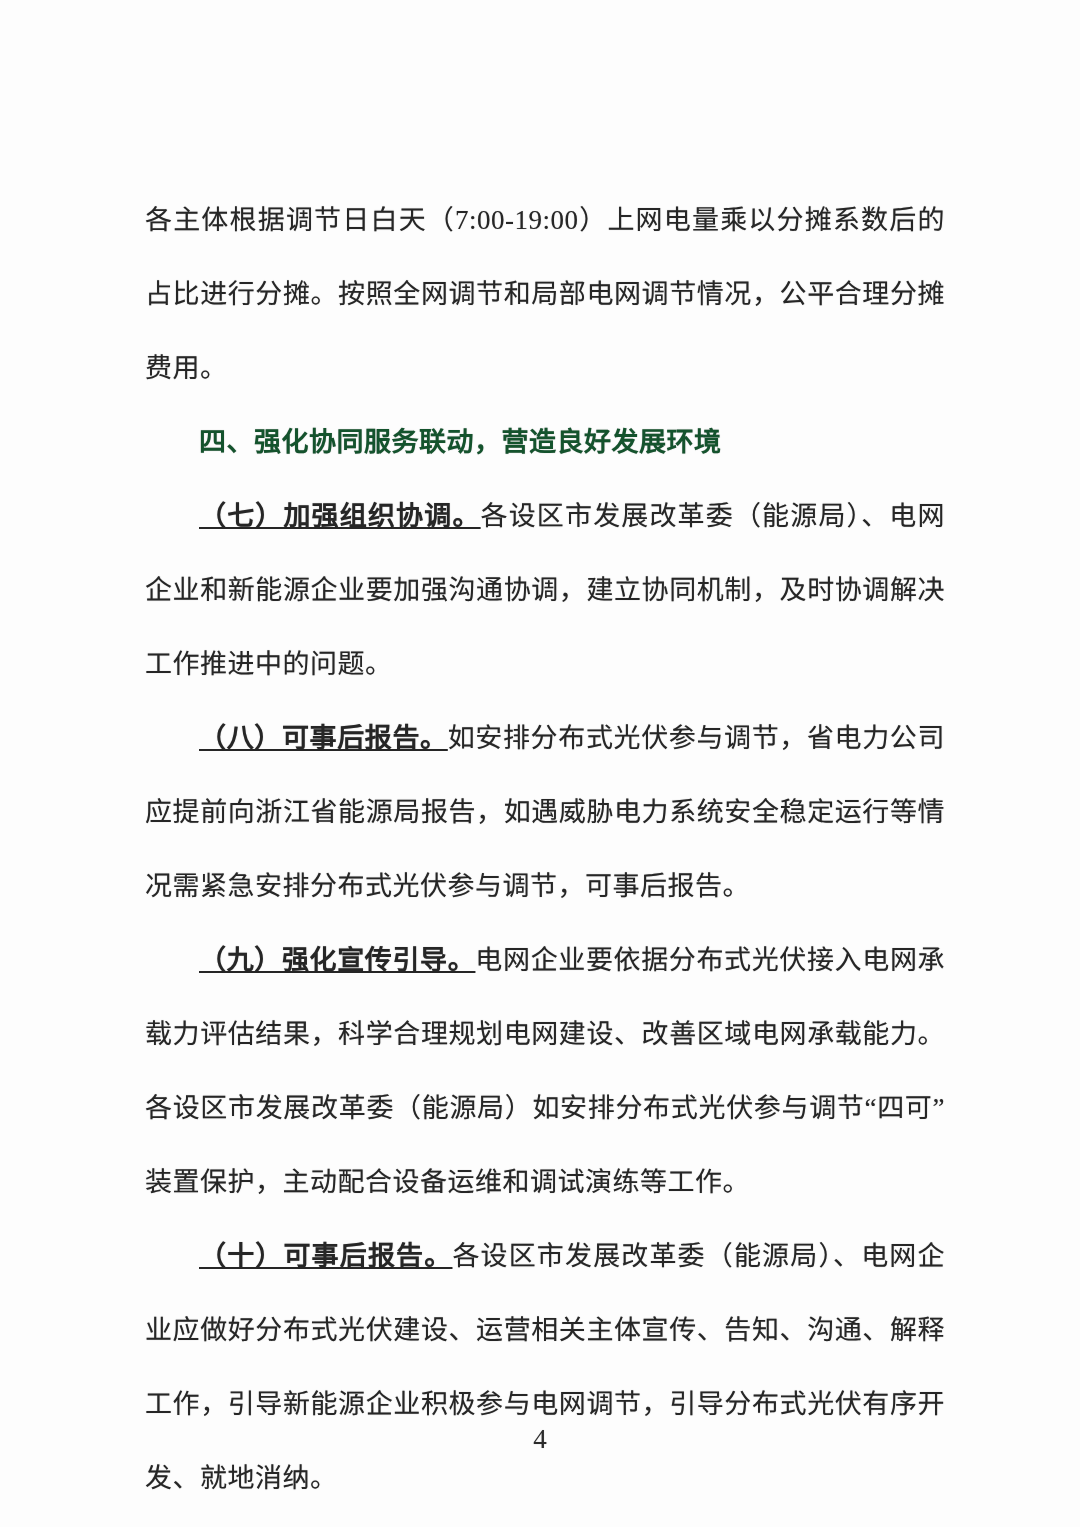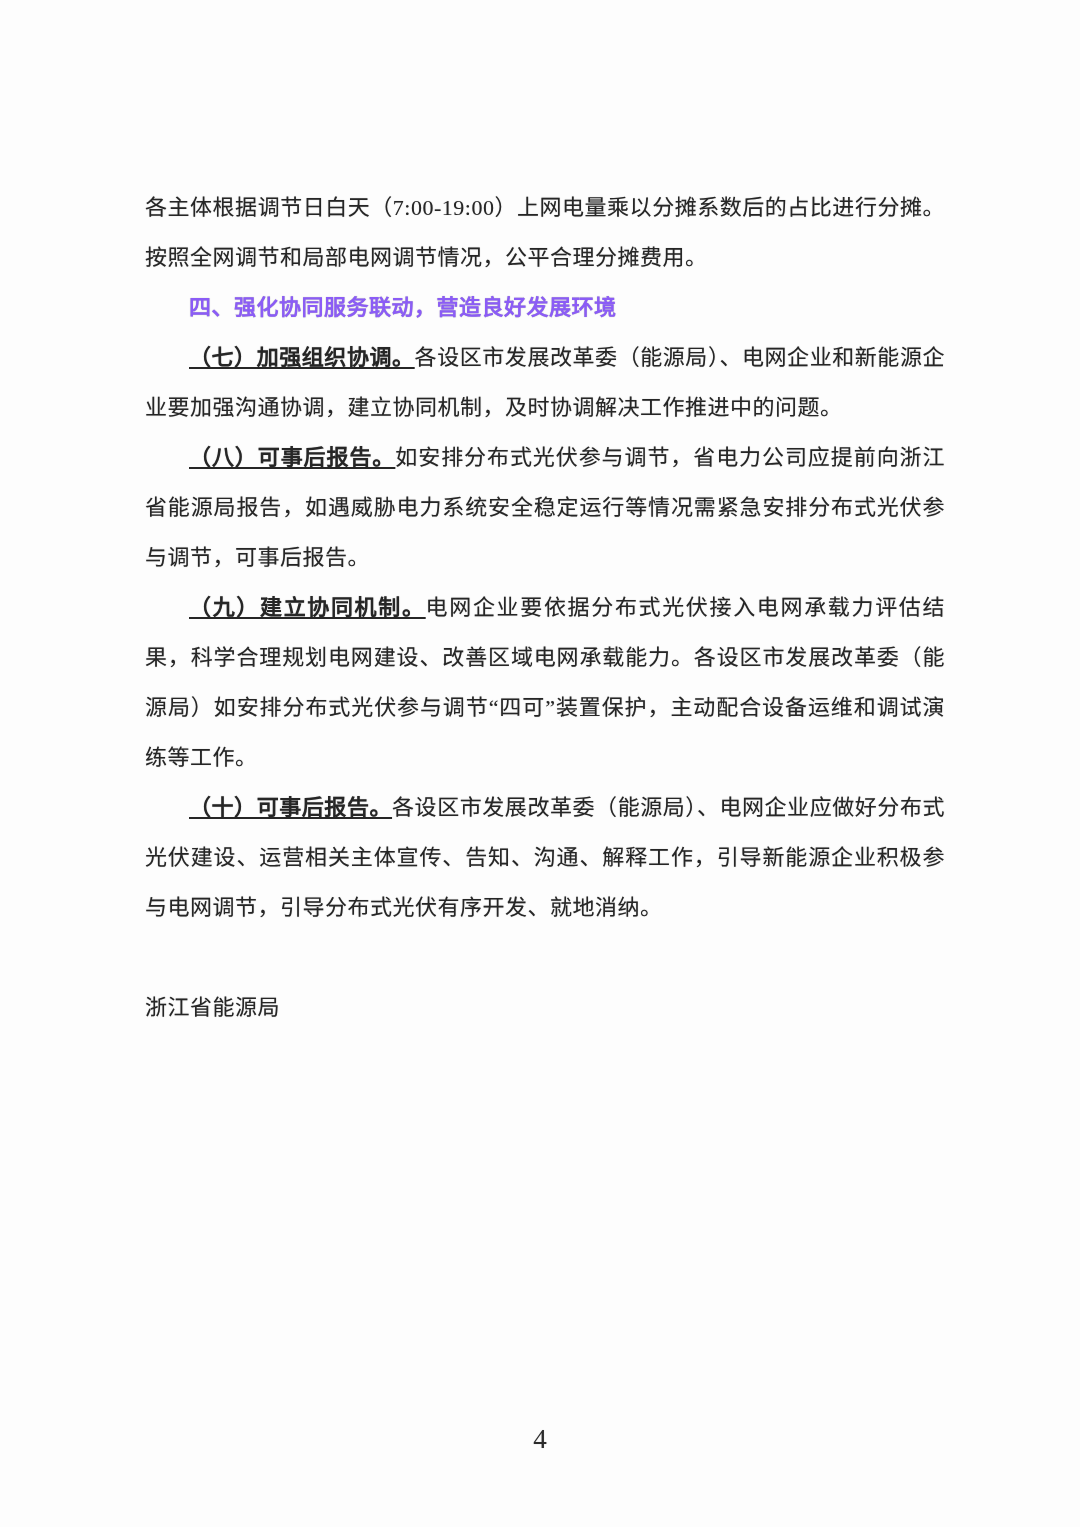--- a/index.html
+++ b/index.html
@@ -18,31 +18,31 @@
     color: #262626;
   }
   .content {
     position: absolute;
     top: 183px;
     left: 145px;
     width: 800px;
   }
   .content p {
     margin: 0;
-    font-size: 22px;
-    line-height: 50px;
+    font-size: 27px;
+    line-height: 74px;
     text-align: justify;
     letter-spacing: 0.5px;
     text-shadow: 0 0 1px rgba(70,70,70,0.45);
   }
   .indent { text-indent: 2em; }
   .heading {
     font-family: "Liberation Sans", "DejaVu Sans", sans-serif;
     font-weight: 700;
-    color: #8b5cf6;
+    color: #14532d;
     text-indent: 2em;
   }
   .lead { font-weight: 700; text-decoration: underline; }
   .attachment { margin-top: 46px !important; }
   .signature {
     margin-top: 50px !important;
     text-align: center;
     padding-right: 78px;
   }
   .page-number {
@@ -69,21 +69,21 @@
 
     <p class="indent">
       <span class="lead">（七）加强组织协调。</span><span>各设区市发展改革委（能源局）、电网企业和新能源企业要加强沟通协调，建立协同机制，及时协调解决工作推进中的问题。</span>
     </p>
 
     <p class="indent">
       <span class="lead">（八）可事后报告。</span><span>如安排分布式光伏参与调节，省电力公司应提前向浙江省能源局报告，如遇威胁电力系统安全稳定运行等情况需紧急安排分布式光伏参与调节，可事后报告。</span>
     </p>
 
     <p class="indent">
-      <span class="lead">（九）建立协同机制。</span><span>电网企业要依据分布式光伏接入电网承载力评估结果，科学合理规划电网建设、改善区域电网承载能力。各设区市发展改革委（能源局）如安排分布式光伏参与调节“四可”装置保护，主动配合设备运维和调试演练等工作。</span>
+      <span class="lead">（九）强化宣传引导。</span><span>电网企业要依据分布式光伏接入电网承载力评估结果，科学合理规划电网建设、改善区域电网承载能力。各设区市发展改革委（能源局）如安排分布式光伏参与调节“四可”装置保护，主动配合设备运维和调试演练等工作。</span>
     </p>
 
     <p class="indent">
       <span class="lead">（十）可事后报告。</span><span>各设区市发展改革委（能源局）、电网企业应做好分布式光伏建设、运营相关主体宣传、告知、沟通、解释工作，引导新能源企业积极参与电网调节，引导分布式光伏有序开发、就地消纳。</span>
     </p>
 
 
     <p class="signature">浙江省能源局</p>
 
   </div>

